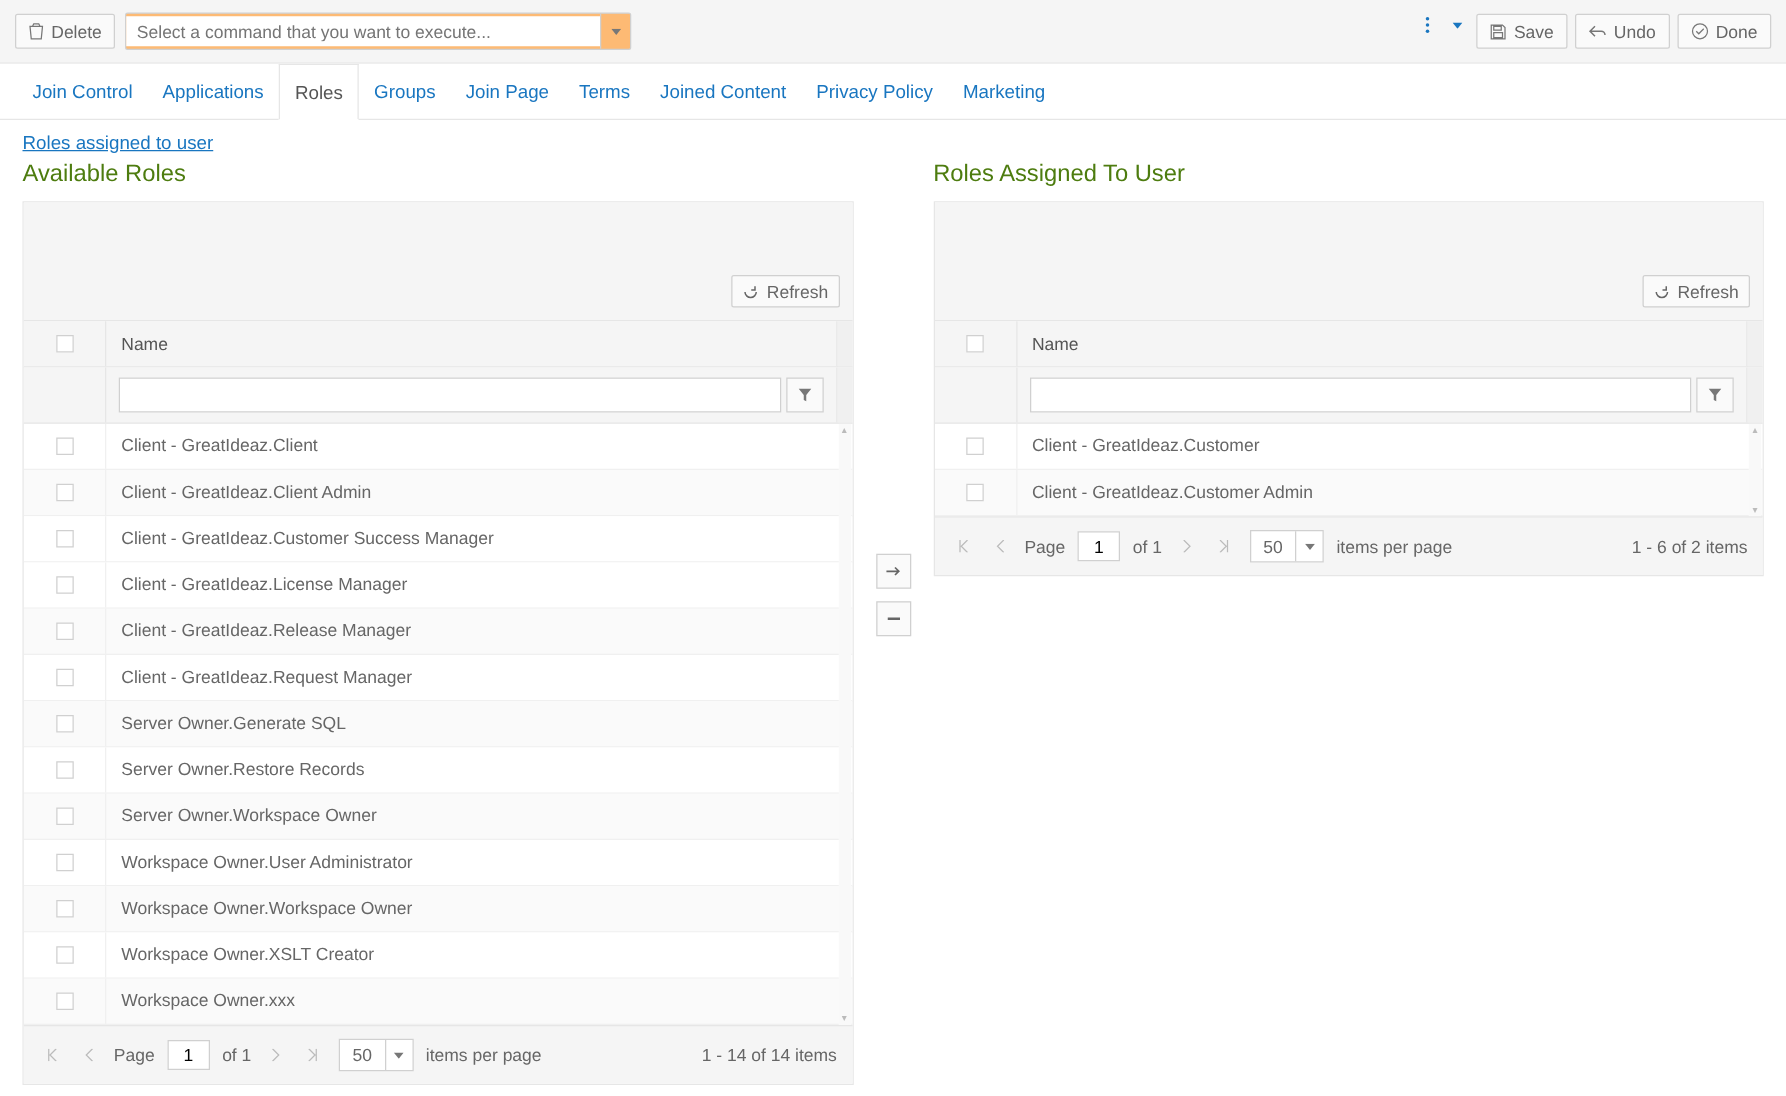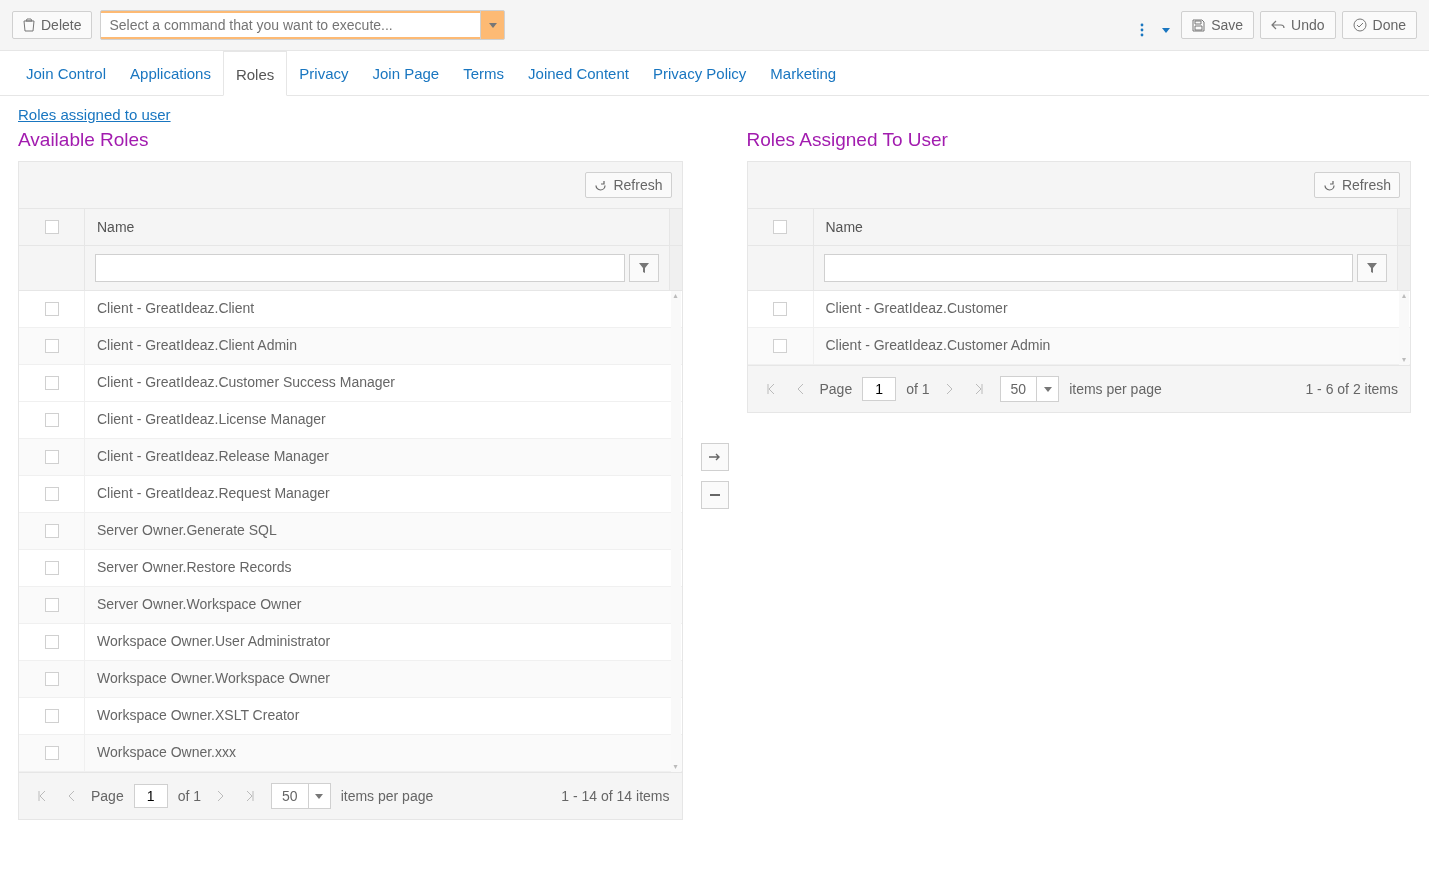--- a/index.html
+++ b/index.html
@@ -1,32 +1,32 @@
 <!DOCTYPE html>
 <html><head>
 <meta charset="utf-8">
 <style>
   * { box-sizing: border-box; }
   html, body { margin:0; padding:0; font-family: Arial, Helvetica, sans-serif; font-size:14px; color:#555; background:#fff; }
   .toolbar { background:#f5f5f5; border-bottom:1px solid #e6e6e6; padding:10px 12px; display:flex; align-items:center; gap:8px; }
   .btn { display:inline-flex; align-items:center; gap:6px; background:#fafafa; border:1px solid #d0d0d0; border-radius:2px; padding:5px 10px; color:#666; cursor:pointer; font-size:14px; }
-  .btn-small { padding:4px 8px; }
+  .btn-small { padding:4px 8px;margin-top:48px; }
   .combo { display:inline-flex; align-items:center; border:1px solid #d0d0d0; border-radius:2px; background:#fdba74; width:405px; height:30px; }
   .combo input { border:none; outline:none; padding:4px 8px; flex:1; font-size:14px; color:#777; }
   .combo .caret-btn { width:24px; height:28px; border-left:1px solid #d0d0d0; display:flex; align-items:center; justify-content:center; color:#777; cursor:pointer; }
-  .toolbar-right { margin-left:auto; display:flex; align-items:flex-end; gap:6px; }
+  .toolbar-right { margin-left:auto; display:flex; align-items:flex-start; gap:6px; }
   .icon-btn { width:18px; height:18px; display:inline-flex; align-items:center; justify-content:center; color:#777; }
   .tabs { border-bottom:1px solid #e6e6e6; display:flex; padding:0 14px; background:#fff; }
   .tab { padding:14px 12px 12px; color:#1976c0; cursor:pointer; font-size:15px; }
   .tab.active { color:#555; border:1px solid #e6e6e6; border-top:1px solid #e6e6e6; border-bottom:1px solid #fff; margin-bottom:-1px; background:#fff; }
   .subheader { padding:10px 18px 0; }
   .crumb { color:#1976c0; font-size:15px; }
   .columns { display:flex; gap:18px; padding:0 18px 18px; align-items:flex-start; }
   .panel { flex:1; min-width:0; }
-  .panel-title { font-size:19px; color:#a21caf; margin:6px 0 10px; font-weight:400; }
+  .panel-title { font-size:19px; color:#4d7c0f; margin:6px 0 10px; font-weight:400; }
   .grid { border:1px solid #e6e6e6; }
   .grid-toolbar { background:#f5f5f5; padding:10px; display:flex; justify-content:flex-end; border-bottom:1px solid #e6e6e6; }
   .grid-header { display:flex; background:#f5f5f5; border-bottom:1px solid #e6e6e6; }
   .col-check { width:66px; display:flex; align-items:center; justify-content:center; padding:10px 0; border-right:1px solid #e6e6e6; }
   .col-name { flex:1; padding:10px 12px; font-size:14px; color:#555; border-right:1px solid #e6e6e6; }
   .col-scroll { width:12px; background:#f0f0f0; }
   .filter-row { display:flex; background:#f5f5f5; border-bottom:1px solid #e6e6e6; }
   .filter-row .col-check { height:44px; }
   .filter-input-wrap { flex:1; padding:6px 10px; display:flex; gap:4px; align-items:center; border-right:1px solid #e6e6e6; }
   .filter-input-wrap input { flex:1; border:1px solid #d0d0d0; padding:5px 8px; font-size:14px; outline:none; }
@@ -108,21 +108,21 @@
       </span>
       <span>Done</span>
     </button>
   </div>
 </div>
 
 <div class="tabs" id="tabs">
     <div class="tab">Join Control</div>
     <div class="tab">Applications</div>
     <div class="tab active">Roles</div>
-    <div class="tab">Privacy</div>
+    <div class="tab">Groups</div>
     <div class="tab">Join Page</div>
     <div class="tab">Terms</div>
     <div class="tab">Joined Content</div>
     <div class="tab">Privacy Policy</div>
     <div class="tab">Marketing</div>
   </div>
 
 <div class="subheader">
   <a href="#" class="crumb">Roles assigned to user</a>
 </div>

